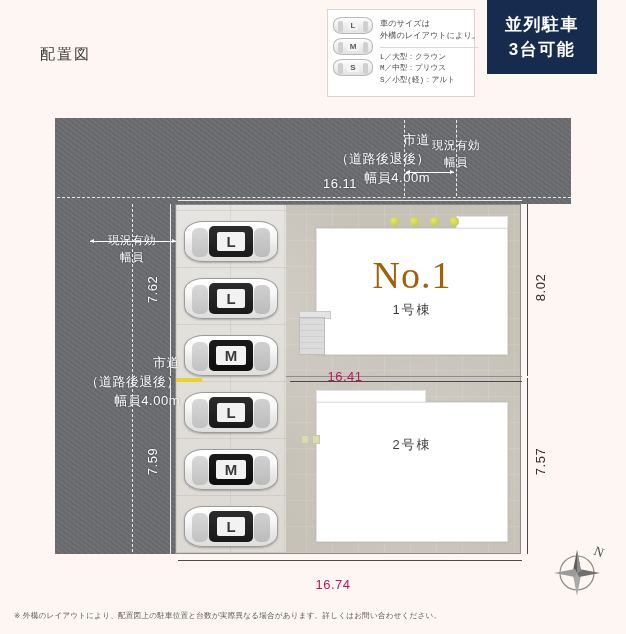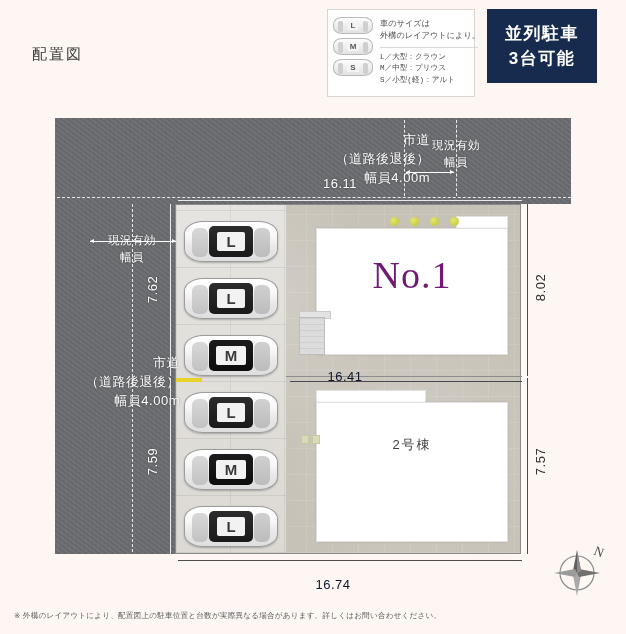--- a/index.html
+++ b/index.html
@@ -10,21 +10,21 @@
     font-family: "Liberation Sans", "DejaVu Sans", sans-serif;
   }
   #stage {
     position: relative;
     width: 626px; height: 634px;
     background: #fdf6f2;
   }
 
   
   #plan-title {
-    position: absolute; left: 32px; top: 45px;
+    position: absolute; left: 40px; top: 45px;
     font-size: 15px; letter-spacing: 2px;
     color: #3a3a3a; font-weight: 500;
   }
 
   
   #legend {
     position: absolute; left: 327px; top: 9px;
     width: 148px; height: 88px;
     background: #ffffff;
     border: 1px solid #d8d4d0;
@@ -63,21 +63,21 @@
   }
   #legend-rule {
     border-top: 1px solid #ddd8d4; margin: 4px 2px 4px 0;
   }
   .legend-item {
     font-size: 7.6px; color: #4a4a4a; line-height: 1.55; white-space: nowrap; font-family: Liberation Mono, monospace;
   }
 
   
   #badge {
-    position: absolute; left: 487px; top: 9px;
+    position: absolute; left: 487px; top: 0;
     width: 110px; height: 74px;
     background: #162b4d;
     display: flex; flex-direction: column;
     align-items: center; justify-content: center; gap: 2px;
   }
   #badge div {
     color: #ffffff; font-size: 17px; font-weight: 700; letter-spacing: 1.5px;
   }
 
   
@@ -145,21 +145,21 @@
   #bldg2-notch {
     position: absolute; left: 316px; top: 286px; width: 110px; height: 14px;
     background: #ffffff; border: 1px solid #e2e2e2; border-bottom: none;
   }
   .bldg-label {
     position: absolute; width: 192px; text-align: center;
     pointer-events: none;
   }
   .bldg-no {
     font-family: "Liberation Serif", "DejaVu Serif", serif;
-    font-size: 38px; color: #701a75; letter-spacing: 1px; line-height: 1;
+    font-size: 38px; color: #a16207; letter-spacing: 1px; line-height: 1;
   }
   .bldg-sub {
     font-size: 13px; color: #3d3d3d; margin-top: 7px; letter-spacing: 2px;
   }
   #lbl1 { left: 316px; top: 152px; }
   #lbl2 { left: 316px; top: 325px; }
 
   
   #plants { position: absolute; left: 390px; top: 113px; display: flex; gap: 11px; }
   .plant {
@@ -244,21 +244,21 @@
   .arrow-h::before, .arrow-h::after {
     content: ""; position: absolute; top: -2px; width: 0; height: 0;
     border-top: 2.5px solid transparent; border-bottom: 2.5px solid transparent;
   }
   .arrow-h::before { left: 0;  border-right: 4px solid #ffffff; }
   .arrow-h::after  { right: 0; border-left: 4px solid #ffffff; }
 
   
   .dim-h {
     position: absolute; text-align: center; font-size: 13px;
-    color: #0f172a; letter-spacing: .5px;
+    color: #be185d; letter-spacing: .5px;
   }
   .dim-h.on-road { color: #ffffff; text-shadow: 0 0 2px rgba(0,0,0,.5); }
   .dim-v {
     position: absolute; font-size: 13px; color: #2f2f2f; letter-spacing: .5px;
     transform: rotate(-90deg); transform-origin: center center;
     white-space: nowrap;
   }
   .dim-v.on-road { color: #ffffff; text-shadow: 0 0 2px rgba(0,0,0,.5); }
 
   .dimline-h { position: absolute; height: 1px; background: #4a4a4a; }
@@ -325,20 +325,21 @@
     <div id="plants">
       <div class="plant"></div>
       <div class="plant"></div>
       <div class="plant"></div>
       <div class="plant"></div>
     </div>
     <div id="porch1b"></div>
     <div id="porch1"></div>
     <div class="bldg-label" id="lbl1">
       <div class="bldg-no">No.1</div>
+      <div class="bldg-sub">1号棟</div>
     </div>
 
     <div id="bldg2-notch"></div>
     <div class="building" id="bldg2"></div>
     <div id="entry2">
       <div class="entry-tile"></div>
       <div class="entry-tile"></div>
     </div>
     <div class="bldg-label" id="lbl2">
       <div class="bldg-sub">2号棟</div>

